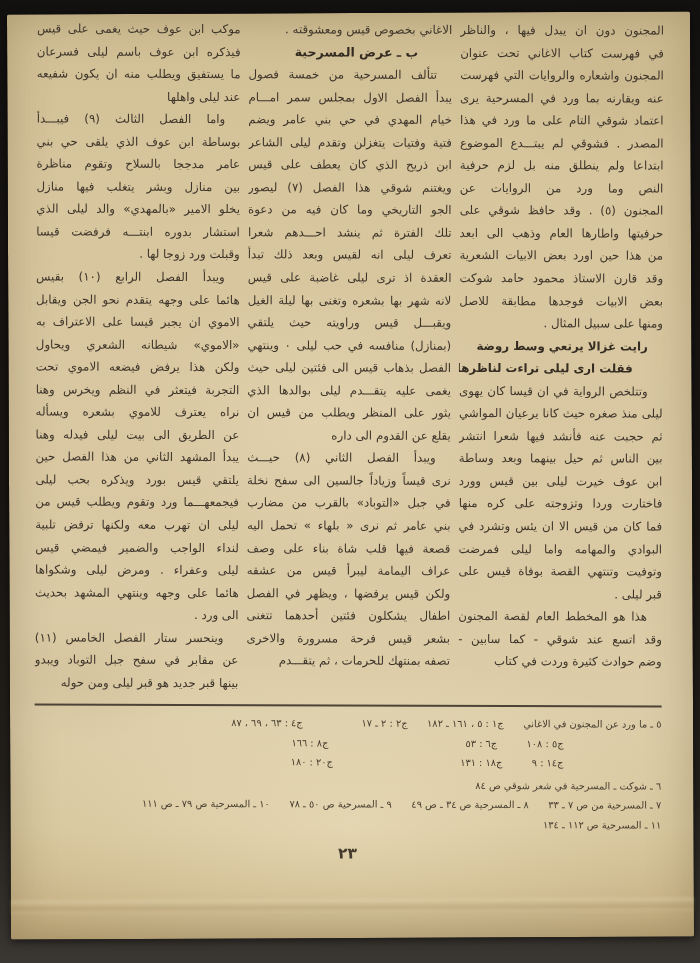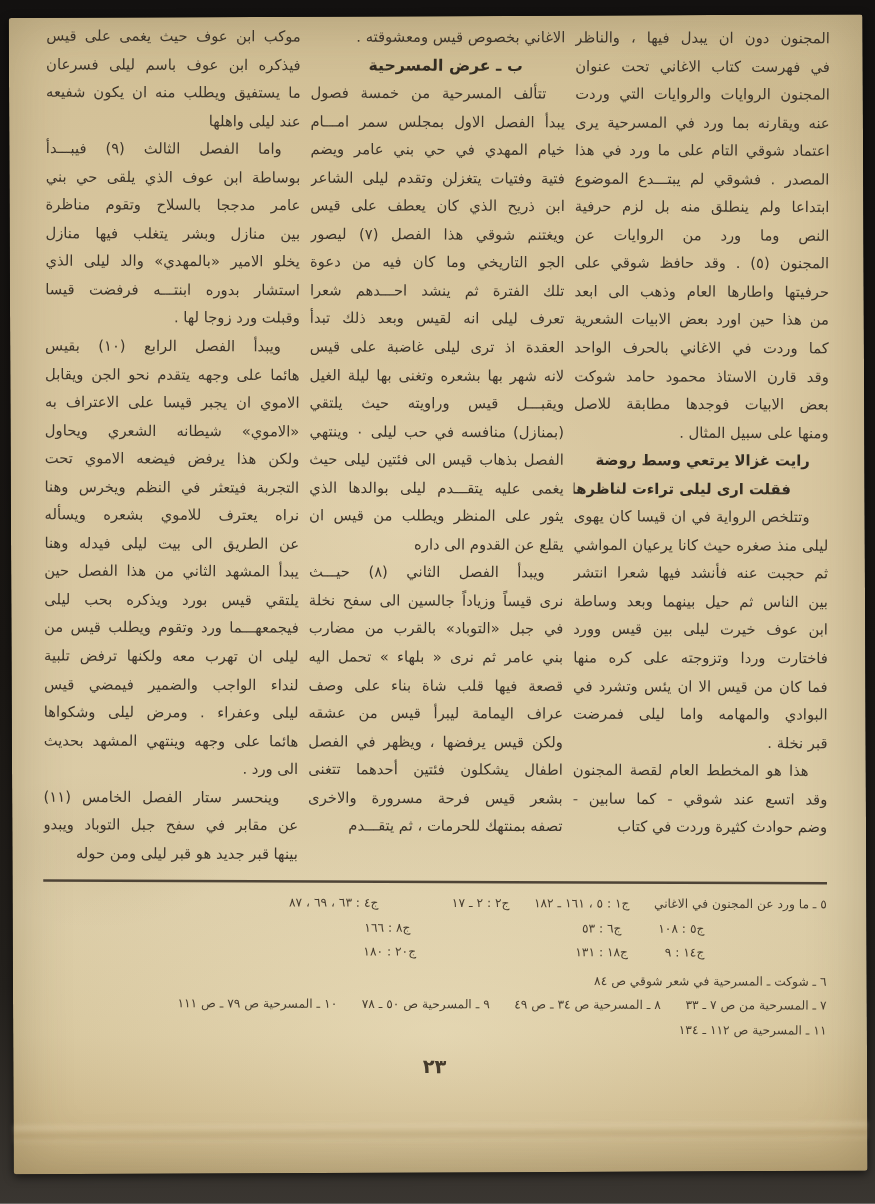--- a/index.html
+++ b/index.html
@@ -63,50 +63,50 @@
 <body>
 
 <div class="paper">
   <div class="content">
 
     <div class="columns">
       <div class="col">
           <div class="para">
             <div class="line">المجنون دون ان يبدل فيها ، والناظر</div>
             <div class="line">في فهرست كتاب الاغاني تحت عنوان</div>
-            <div class="line">المجنون الروايات والروايات التي وردت</div>
+            <div class="line">المجنون واشعاره والروايات التي فهرست</div>
             <div class="line">عنه ويقارنه بما ورد في المسرحية يرى</div>
             <div class="line">اعتماد شوقي التام على ما ورد في هذا</div>
             <div class="line">المصدر . فشوقي لم يبتـــدع الموضوع</div>
             <div class="line">ابتداعا ولم ينطلق منه بل لزم حرفية</div>
             <div class="line">النص وما ورد من الروايات عن</div>
             <div class="line">المجنون (٥) . وقد حافظ شوقي على</div>
             <div class="line">حرفيتها واطارها العام وذهب الى ابعد</div>
             <div class="line">من هذا حين اورد بعض الابيات الشعرية</div>
-            <div class="line">كما وردت في الاغاني بالحرف الواحد</div>
             <div class="line">وقد قارن الاستاذ محمود حامد شوكت</div>
             <div class="line">بعض الابيات فوجدها مطابقة للاصل</div>
             <div class="line end">ومنها على سبيل المثال .</div>
           </div>
           <div class="para ind bold">
             <div class="line end">رايت غزالا يرتعي وسط روضة</div>
           </div>
           <div class="para ind bold v2">
             <div class="line end">فقلت ارى ليلى تراءت لناظرها (٦)</div>
           </div>
           <div class="para ind">
             <div class="line">وتتلخص الرواية في ان قيسا كان يهوى</div>
             <div class="line">ليلى منذ صغره حيث كانا يرعيان المواشي</div>
             <div class="line">ثم حجبت عنه فأنشد فيها شعرا انتشر</div>
             <div class="line">بين الناس ثم حيل بينهما وبعد وساطة</div>
             <div class="line">ابن عوف خيرت ليلى بين قيس وورد</div>
             <div class="line">فاختارت وردا وتزوجته على كره منها</div>
             <div class="line">فما كان من قيس الا ان يئس وتشرد في</div>
             <div class="line">البوادي والمهامه واما ليلى فمرضت</div>
-            <div class="line end">قبر نخلة .</div>
+            <div class="line">وتوفيت وتنتهي القصة بوفاة قيس على</div>
+            <div class="line end">قبر ليلى .</div>
           </div>
           <div class="para ind">
             <div class="line">هذا هو المخطط العام لقصة المجنون</div>
             <div class="line">وقد اتسع عند شوقي - كما سابين -</div>
             <div class="line end">وضم حوادث كثيرة وردت في كتاب</div>
           </div>
         </div>
       <div class="col">
           <div class="para">
             <div class="line end">الاغاني بخصوص قيس ومعشوقته .</div>

